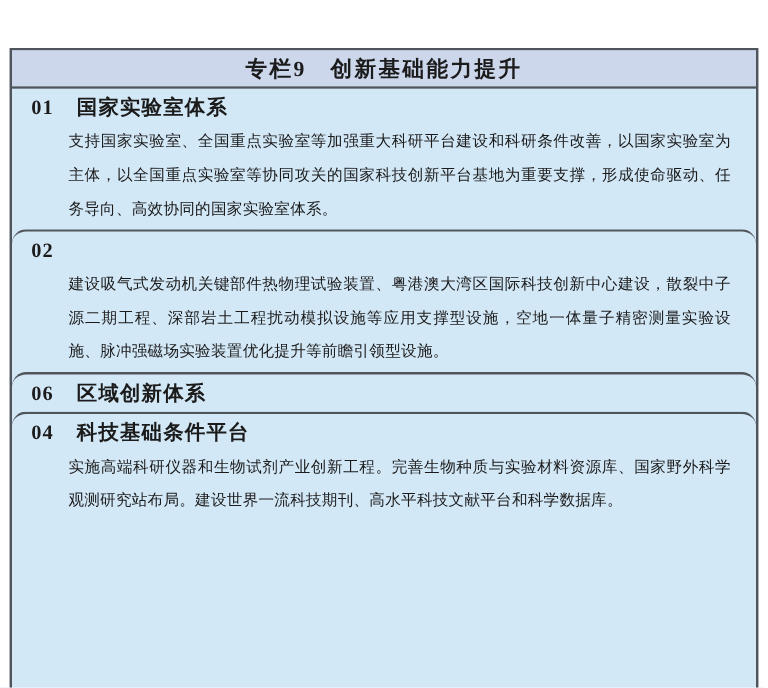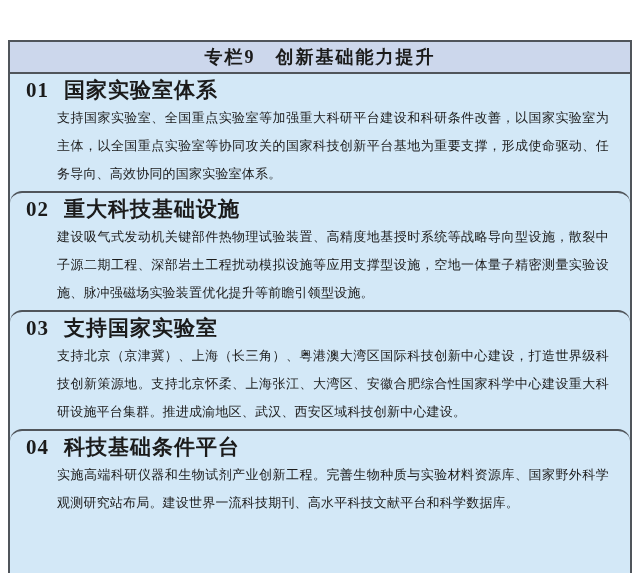--- a/index.html
+++ b/index.html
@@ -43,21 +43,21 @@
   }
   .section + .section{
     border-top:2px solid var(--border);
     border-radius:12px;
   }
   .sec-head{
     display:flex;
     align-items:baseline;
     padding:1px 20px 0 16px;
     line-height:28px;
-    font-size:21px;
+    font-size:17px;
     font-weight:bold;
   }
   .sec-num{
     width:26px;
     margin-right:12px;
     letter-spacing:1px;
     font-family:"Liberation Serif","DejaVu Serif",serif;
   }
   .sec-title{
     letter-spacing:1px;
@@ -86,31 +86,29 @@
       <div class="sec-head">
         <span class="sec-num">01</span>
         <span class="sec-title">国家实验室体系</span>
       </div>
       <p class="sec-text">支持国家实验室、全国重点实验室等加强重大科研平台建设和科研条件改善，以国家实验室为主体，以全国重点实验室等协同攻关的国家科技创新平台基地为重要支撑，形成使命驱动、任务导向、高效协同的国家实验室体系。</p>
     </div>
 
     <div class="section">
       <div class="sec-head">
         <span class="sec-num">02</span>
-        <span class="sec-title">重大科技基础设施</span>
       </div>
-      <p class="sec-text">建设吸气式发动机关键部件热物理试验装置、高精度地基授时系统等战略导向型设施，散裂中子源二期工程、深部岩土工程扰动模拟设施等应用支撑型设施，空地一体量子精密测量实验设施、脉冲强磁场实验装置优化提升等前瞻引领型设施。</p>
+      <p class="sec-text">建设吸气式发动机关键部件热物理试验装置、粤港澳大湾区国际科技创新中心建设，散裂中子源二期工程、深部岩土工程扰动模拟设施等应用支撑型设施，空地一体量子精密测量实验设施、脉冲强磁场实验装置优化提升等前瞻引领型设施。</p>
     </div>
 
     <div class="section">
       <div class="sec-head">
-        <span class="sec-num">03</span>
-        <span class="sec-title">支持国家实验室</span>
+        <span class="sec-num">06</span>
+        <span class="sec-title">区域创新体系</span>
       </div>
-      <p class="sec-text">支持北京（京津冀）、上海（长三角）、粤港澳大湾区国际科技创新中心建设，打造世界级科技创新策源地。支持北京怀柔、上海张江、大湾区、安徽合肥综合性国家科学中心建设重大科研设施平台集群。推进成渝地区、武汉、西安区域科技创新中心建设。</p>
     </div>
 
     <div class="section">
       <div class="sec-head">
         <span class="sec-num">04</span>
         <span class="sec-title">科技基础条件平台</span>
       </div>
       <p class="sec-text">实施高端科研仪器和生物试剂产业创新工程。完善生物种质与实验材料资源库、国家野外科学观测研究站布局。建设世界一流科技期刊、高水平科技文献平台和科学数据库。</p>
     </div>
 

